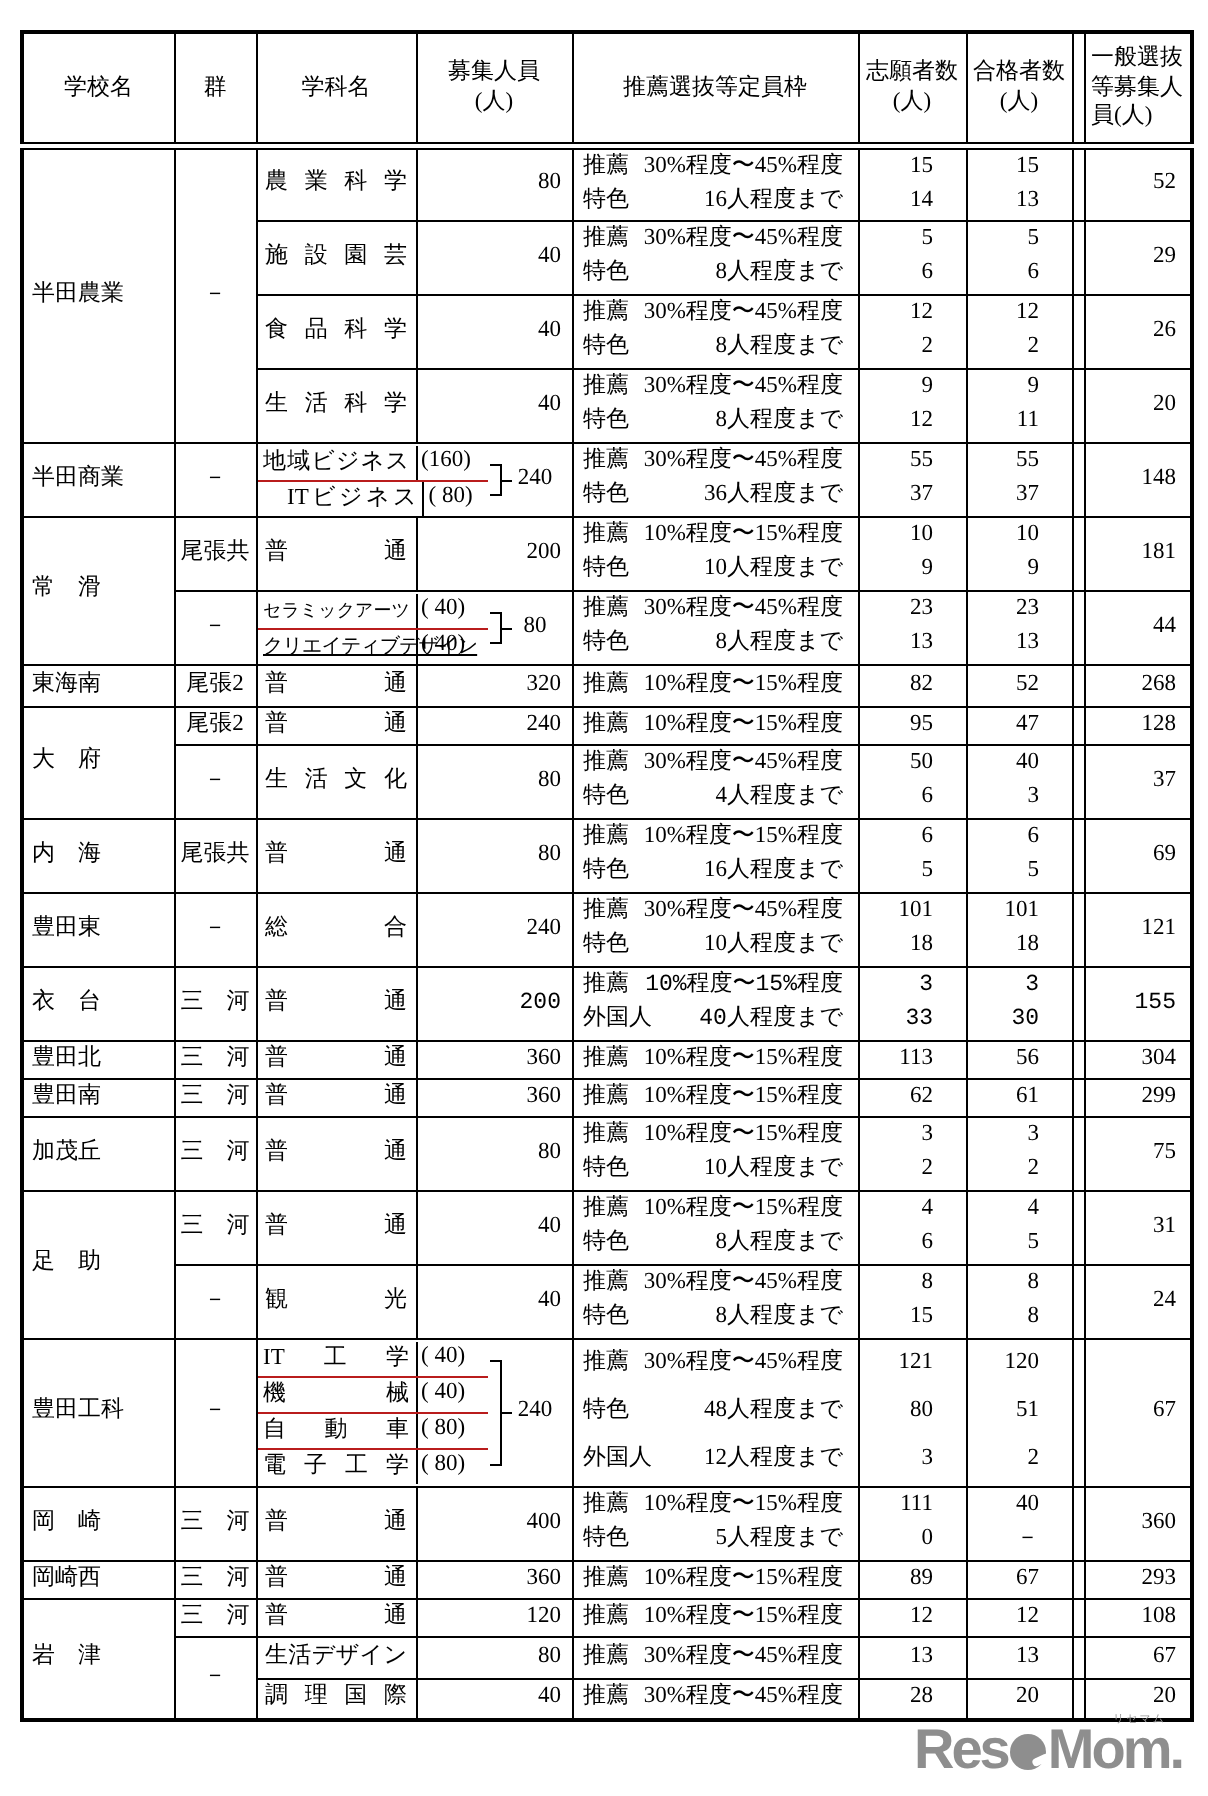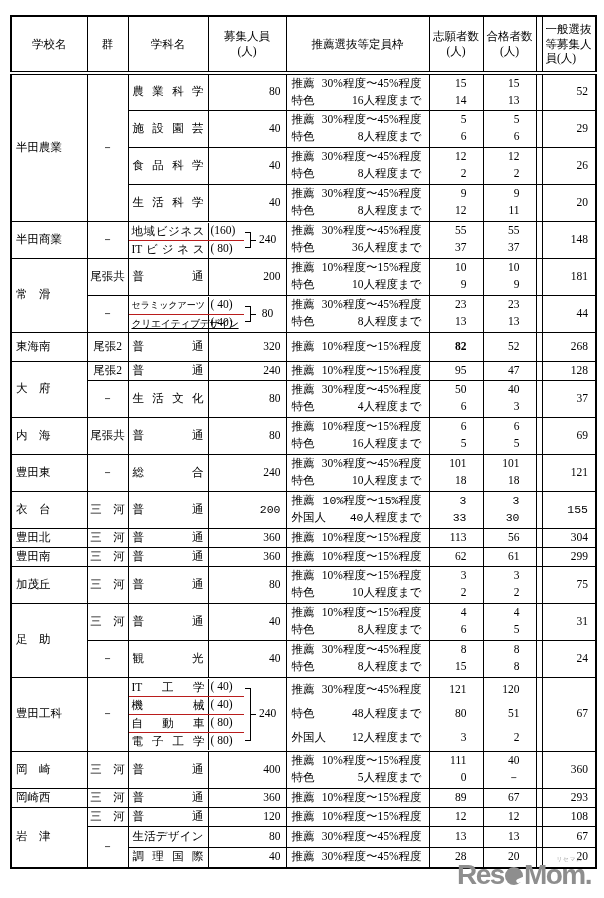--- a/index.html
+++ b/index.html
@@ -240,21 +240,21 @@
         <td class="school" rowspan="1">半田商業</td>
         <td class="group" rowspan="1">－</td>
         <td class="multicell" colspan="2">
           <div class="mwrap" style="height: 34px;">
             <div class="msubs">
               <div class="msubrow mdiv">
                 <div class="msubname" style="line-height: 17px;">地域ビジネス</div>
                 <div class="msubcap">(160)</div>
               </div>
               <div class="msubrow">
-                <div class="msubname" style="line-height: 17px;">ITビジネス</div>
+                <div class="msubname" style="line-height: 17px; margin-left: 12px;">ITビジネス</div>
                 <div class="msubcap">( 80)</div>
               </div>
             </div>
             <div class="mbz">
               <div class="mbracket" style="top: 9px; bottom: 9px;"></div>
               <div class="mtotal">240</div>
             </div>
           </div>
         </td>
         <td class="quota">
@@ -374,21 +374,21 @@
         <td class="cap">320</td>
         <td class="quota">
           <div class="vflex" style="height: 16px;">
             <div class="qline">
               <span class="qlabel">推薦</span>
               <span class="qvalue">10%程度〜15%程度</span>
             </div>
           </div>
         </td>
         <td class="appl">
-          <div class="vflex nums" style="height: 28px; font-weight: bold;">
+          <div class="vflex nums" style="height: 20px;">
             <div class="numline">82</div>
           </div>
         </td>
         <td class="acc">
           <div class="vflex nums" style="height: 16px;">
             <div class="numline">52</div>
           </div>
         </td>
         <td class="spacer"></td>
         <td class="general">268</td>

